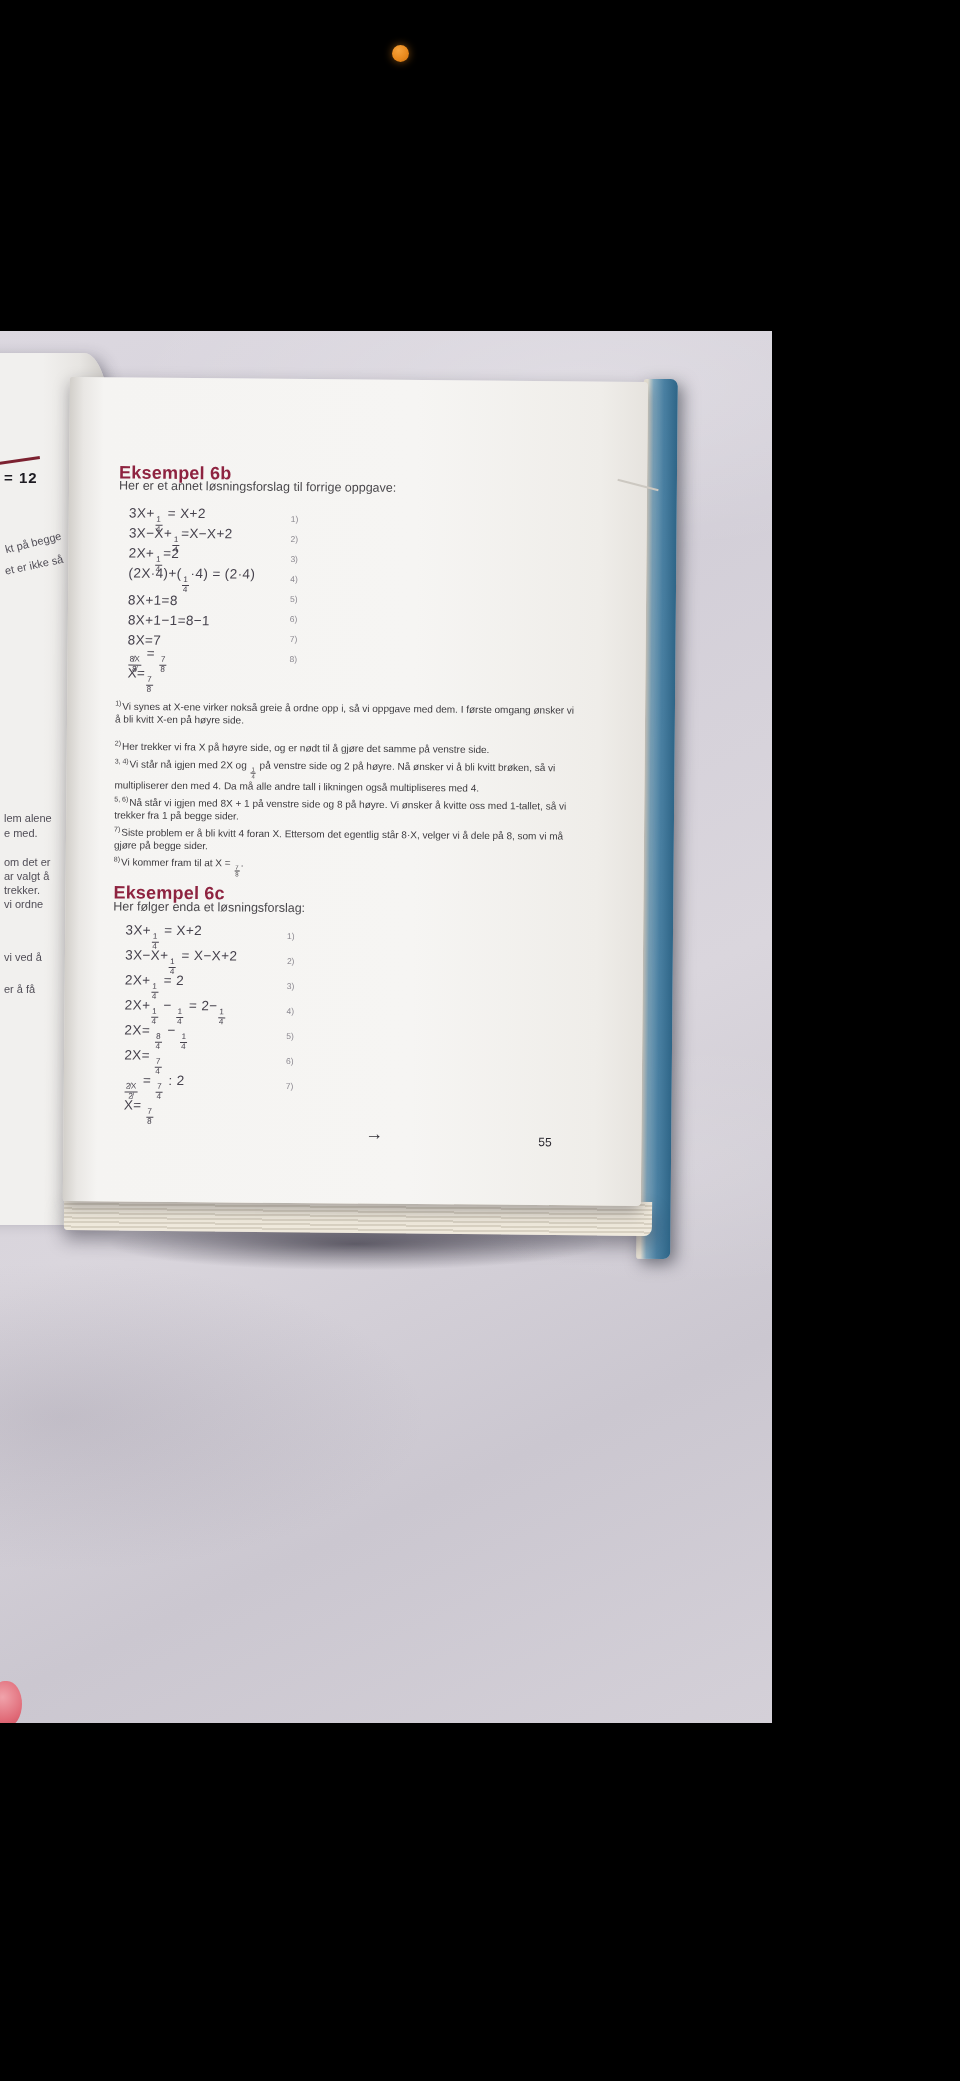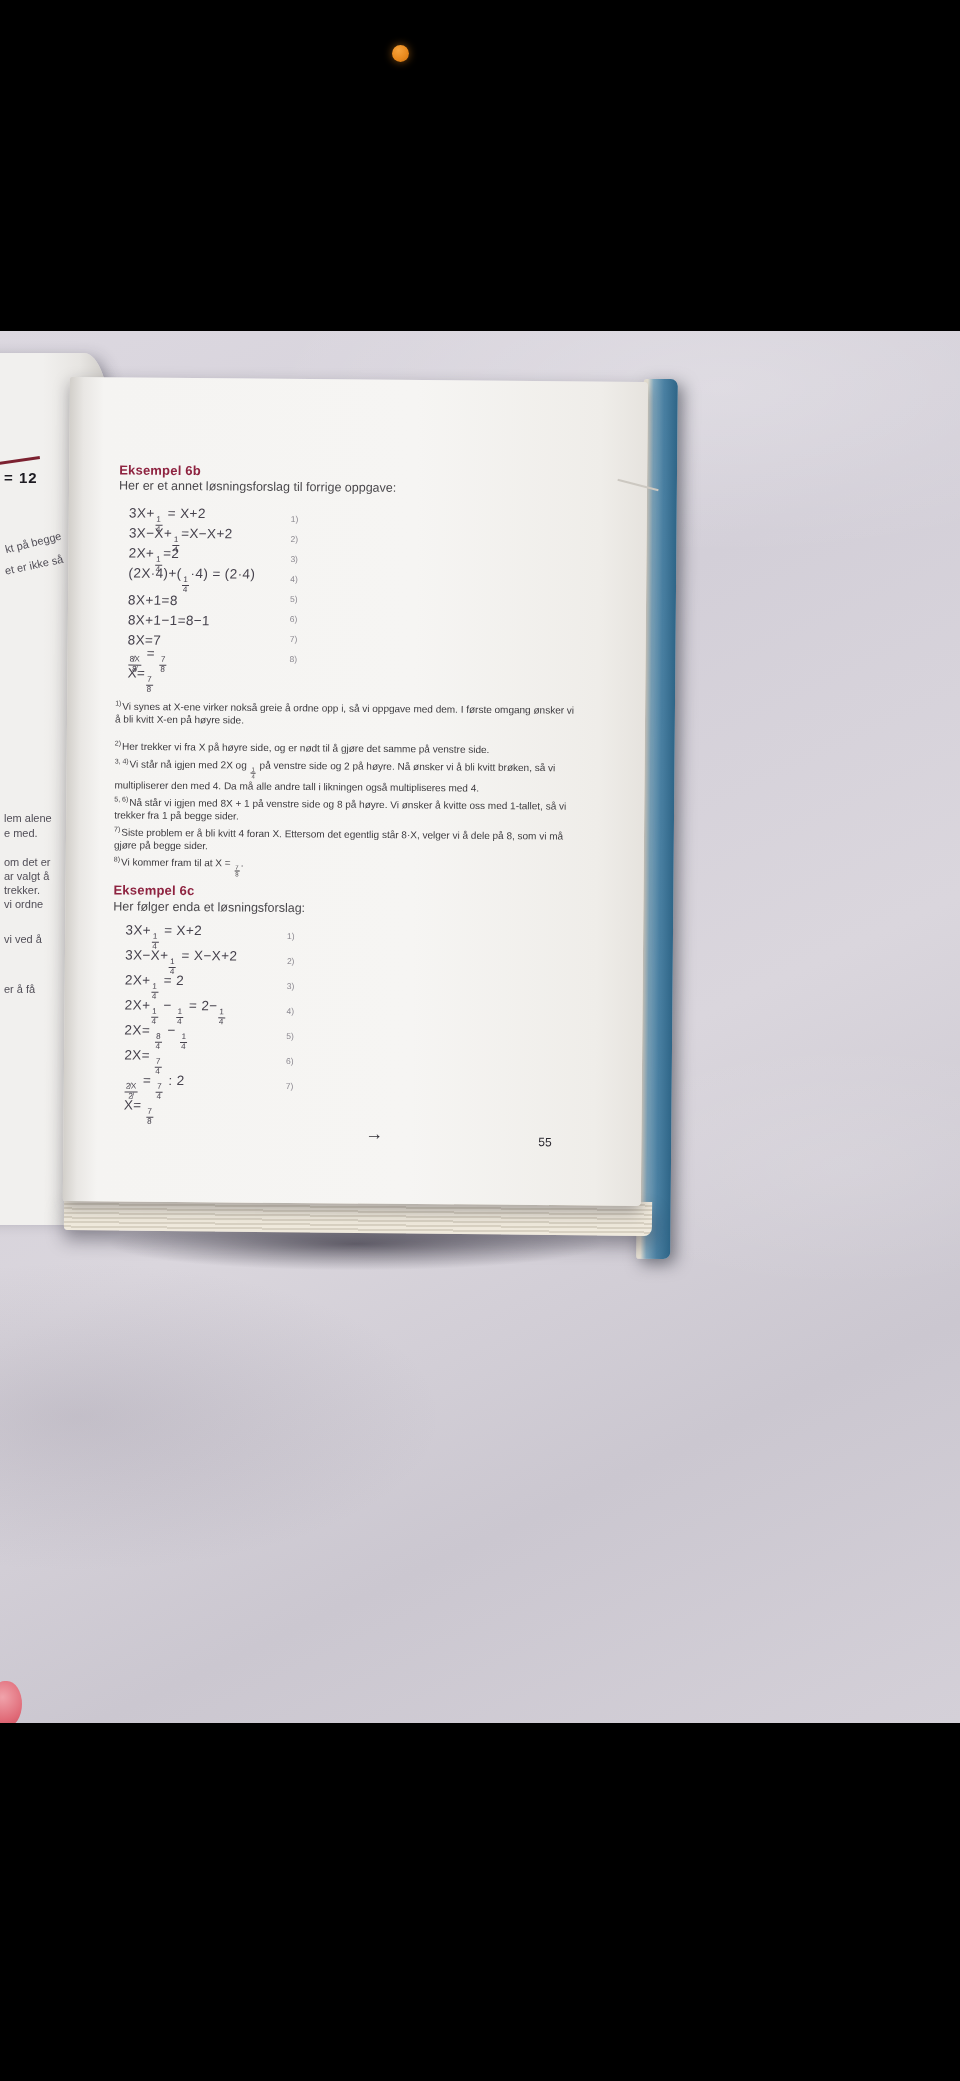--- a/index.html
+++ b/index.html
@@ -4,21 +4,21 @@
 <style>
   *{margin:0;padding:0;box-sizing:border-box}
   html,body{width:960px;height:2081px;background:#000;font-family:"Liberation Sans",sans-serif;position:relative;overflow:hidden}
 
   
   .dot{position:absolute;left:392px;top:45px;width:17px;height:17px;border-radius:50%;
     background:radial-gradient(circle at 38% 32%,#f7a33b 0%,#e8891d 55%,#c86f10 100%);
     box-shadow:0 0 9px rgba(232,137,29,.55)}
 
   
-  .photo{position:absolute;left:0;top:331px;width:960px;height:1392px;overflow:hidden;background:
+  .photo{position:absolute;left:0;top:331px;width:772px;height:1392px;overflow:hidden;background:
     radial-gradient(ellipse 700px 260px at 75% 4%,rgba(255,255,255,.22),transparent 65%),
     radial-gradient(ellipse 520px 220px at 8% 78%,rgba(118,112,130,.20),transparent 70%),
     radial-gradient(ellipse 420px 180px at 88% 60%,rgba(255,255,255,.10),transparent 70%),
     linear-gradient(155deg,#dcd8e0 0%,#d3cfd8 30%,#dad6dd 55%,#cbc7d0 78%,#d4d0d8 100%)}
 
   .book-shadow{position:absolute;left:26px;top:878px;width:660px;height:70px;z-index:0;
     background:radial-gradient(ellipse closest-side,rgba(25,22,35,.55),transparent 75%)}
 
   .left-page{position:absolute;left:-40px;top:22px;width:150px;height:872px;z-index:0;
     background:linear-gradient(90deg,#f1f0ee 55%,#e7e5e2 80%,#d2cfcb 96%,#c3c0bc 100%);
@@ -40,21 +40,21 @@
     background:repeating-linear-gradient(180deg,#efe9dc 0 2.5px,#d8d1c2 2.5px 4.5px);
     border-radius:0 0 8px 4px;box-shadow:0 10px 18px rgba(28,26,40,.4)}
 
   .right-page{position:absolute;left:70px;top:46px;width:578px;height:824px;z-index:2;
     transform:rotate(.5deg);transform-origin:top left;
     background:linear-gradient(90deg,#d2cfca 0,#e9e7e4 14px,#f5f4f2 34px,#f6f5f3 60%,#efede9 92%,#e6e3de 100%);
     border-radius:2px 4px 4px 2px;box-shadow:0 6px 16px rgba(25,22,35,.35)}
 
   .crease{position:absolute;left:548px;top:102px;width:42px;height:1.5px;background:#ccc8c1;transform:rotate(14deg)}
 
-  .h-maroon{position:absolute;font-weight:bold;font-size:13px;color:#8e2340;letter-spacing:.2px}
+  .h-maroon{position:absolute;font-weight:bold;font-size:18px;color:#8e2340;letter-spacing:.2px}
   .intro{position:absolute;font-size:12.5px;color:#4a484c}
 
   .eq-block{position:absolute;left:60px}
   .eq-row{position:relative;height:20px;display:flex;align-items:center}
   .eq-block.c6 .eq-row{height:25px}
   .hand{font-size:13.5px;color:#46424d;letter-spacing:.4px;white-space:nowrap;transform:skewX(-2deg)}
   .eq-label{position:absolute;left:162px;top:3px;font-size:8.5px;color:#8b8890}
   .eq-block.c6 .eq-label{top:5px}
 
   .frac{display:inline-flex;flex-direction:column;align-items:center;font-size:.6em;line-height:1.1;vertical-align:-.5em;margin:0 1px}
@@ -85,21 +85,21 @@
     <div class="redline"></div>
     <div class="frag box-label" style="top:138px">= 12</div>
     <div class="frag rot14" style="top:202px">kt på begge</div>
     <div class="frag rot12" style="top:225px">et er ikke så</div>
     <div class="frag" style="top:481px">lem alene</div>
     <div class="frag" style="top:496px">e med.</div>
     <div class="frag" style="top:525px">om det er</div>
     <div class="frag" style="top:539px">ar valgt å</div>
     <div class="frag" style="top:553px">trekker.</div>
     <div class="frag" style="top:567px">vi ordne</div>
-    <div class="frag" style="top:602px">vi ved å</div>
+    <div class="frag" style="top:620px">vi ved å</div>
     <div class="frag" style="top:652px">er å få</div>
   </div>
 
   <div class="cover"></div>
   <div class="bottom-stack"></div>
 
   <div class="right-page">
     <div class="crease"></div>
 
     <div class="h-maroon" style="left:50px;top:85px">Eksempel 6b</div>

